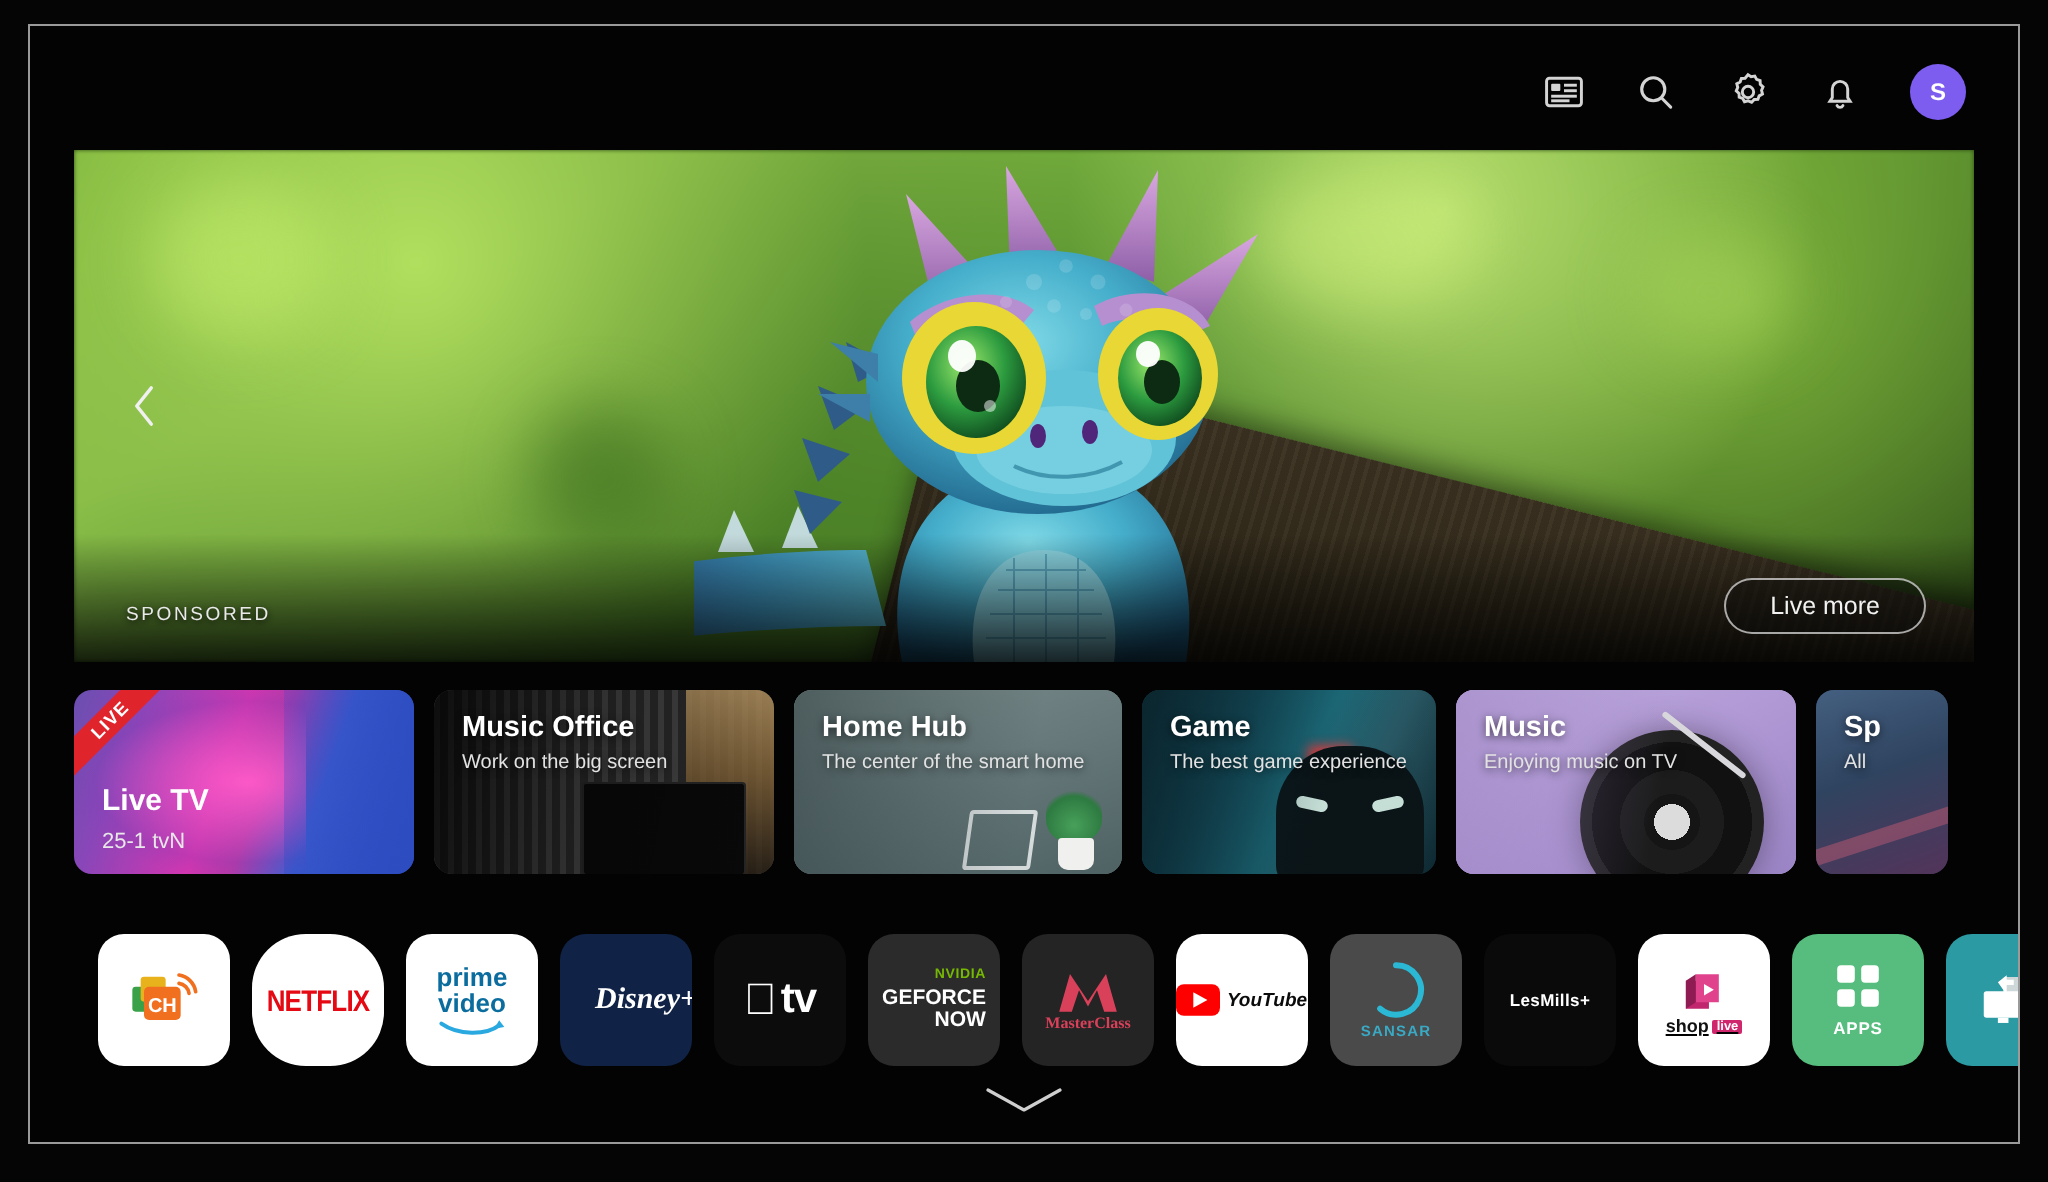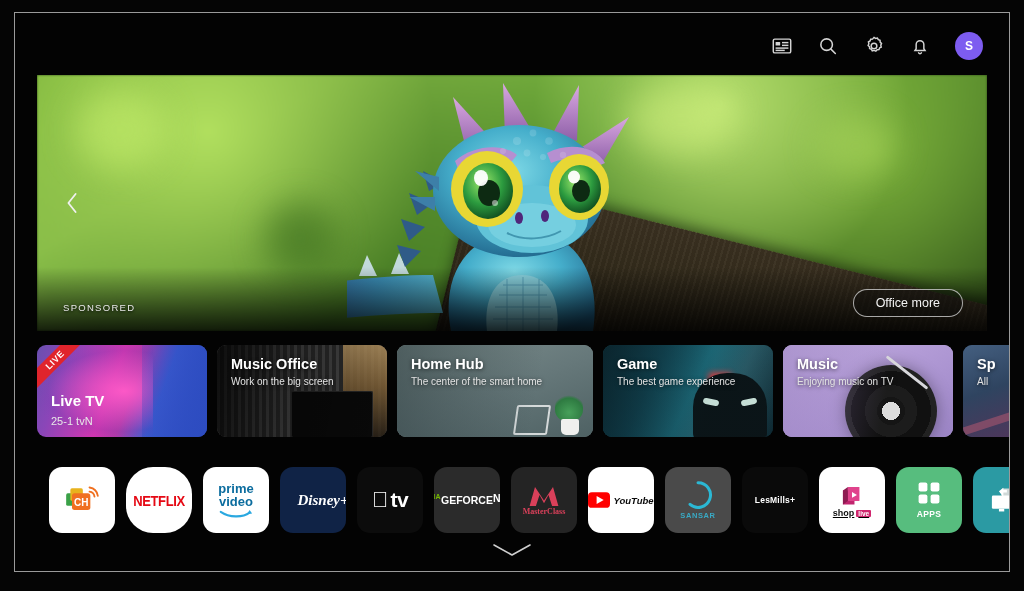--- a/index.html
+++ b/index.html
@@ -181,42 +181,42 @@
     position:absolute; right: 14px; bottom: 0px; width: 82px; height: 46px;
     background: #0a0a0a; border: 1px solid #2a2a2a; border-bottom:none;
     border-radius: 2px;
   }
   #office-shade {
     position:absolute; inset:0;
     background: linear-gradient(100deg, rgba(0,0,0,.82) 0%, rgba(0,0,0,.35) 45%, rgba(0,0,0,.1) 100%);
   }
 
   
-  #card-hub { width: 196px; background:#6d7f80; }
+  #card-hub { width: 164px; background:#6d7f80; }
   #hub-art { position:absolute; inset:0;
     background: linear-gradient(160deg, #7c8d8c 0%, #66787a 50%, #4e6163 100%);
   }
   .hub-chair {
     position:absolute; right: 44px; bottom: 2px; width: 34px; height: 30px;
     border: 2px solid rgba(255,255,255,.75); border-radius: 2px;
     transform: skewX(-8deg);
   }
   .hub-plant-pot {
     position:absolute; right: 14px; bottom: 2px; width: 18px; height: 16px;
     background: #f0f0ee; border-radius: 2px 2px 5px 5px;
   }
   .hub-plant-leaf {
     position:absolute; right: 10px; bottom: 16px; width: 28px; height: 28px;
     background: radial-gradient(circle at 50% 70%, #47a05a 0%, #2e7a41 60%, rgba(0,0,0,0) 72%);
     border-radius: 50% 50% 40% 40%;
   }
   #hub-shade { position:absolute; inset:0; background: linear-gradient(100deg, rgba(40,55,58,.55), rgba(40,55,58,0) 70%); }
 
   
-  #card-game { width: 170px; background:#0e2b33; }
+  #card-game { width: 147px; background:#0e2b33; }
   #game-art { position:absolute; inset:0;
     background: linear-gradient(115deg, #123b46 0%, #15505f 30%, #1d6b7a 52%, #2a5a66 72%, #0d2730 100%);
   }
   #game-glow { position:absolute; right: 42px; top: 28px; width: 22px; height: 58px;
     background: linear-gradient(180deg, #ff3a3a, #b01020); filter: blur(3px); opacity:.95; }
   #game-chair {
     position:absolute; right: 6px; bottom: -6px; width: 74px; height: 70px;
     background: #0b1417; border-radius: 34px 34px 10px 10px;
   }
   .game-eye {
@@ -237,21 +237,21 @@
       #111 26px 40px, #222 40px 46px);
     box-shadow: 0 0 16px rgba(0,0,0,.35);
   }
   #tonearm {
     position:absolute; right: 20px; top: 26px; width: 52px; height: 3px;
     background: #d8d8dc; transform: rotate(38deg); border-radius: 2px;
   }
   #music-shade { position:absolute; inset:0; background: linear-gradient(100deg, rgba(150,125,190,.5), rgba(150,125,190,0) 60%); }
 
   
-  #card-sports { width: 80px; background:#2a3c55; }
+  #card-sports { width: 66px; background:#2a3c55; }
   #sports-art { position:absolute; inset:0;
     background: linear-gradient(160deg, #445f80 0%, #2f4460 45%, #53345a 100%);
   }
   #sports-art::after {
     content:''; position:absolute; left:-20%; bottom: 18%; width: 160%; height: 8px;
     background: #8f4f6a; transform: rotate(-18deg); opacity:.8;
   }
 
   
   #apps-row {
@@ -444,21 +444,21 @@
         <div id="hero-fade"></div>
 
         <div id="hero-left-arrow">
           <svg viewBox="0 0 20 28" fill="none" stroke="#f0f0f0" stroke-width="2" stroke-linecap="round" stroke-linejoin="round">
             <polyline points="14,4 6,14 14,24"></polyline>
           </svg>
         </div>
 
         <div id="sponsored">SPONSORED</div>
 
-        <div id="watch-more">Office more</div>
+        <div id="watch-more">Live more</div>
       </div>
 
       <div id="cards-row">
 
         <div class="card" id="card-livetv">
           <div id="livetv-art"></div>
           <div id="live-ribbon">LIVE</div>
           <div id="livetv-title">Live TV</div>
           <div id="livetv-sub">25-1  tvN</div>
         </div>
@@ -546,21 +546,21 @@
         <div class="app" id="app-disney">
           <span style="font-family:'Liberation Serif',serif;font-size:15px;font-style:italic;font-weight:600;">Disney+</span>
         </div>
 
         <div class="app" id="app-appletv">
           <span style="font-size:22px;line-height:1;margin-right:2px;"></span>
           <span style="font-size:21px;font-weight:600;letter-spacing:-.5px;">tv</span>
         </div>
 
         <div class="app" id="app-geforce">
-          <div style="display:flex;flex-direction:row;align-items:flex-start;line-height:1.05;">
+          <div style="display:flex;flex-direction:column;align-items:flex-end;line-height:1.05;">
             <span style="font-size:7px;font-weight:700;color:#76b900;letter-spacing:.3px;">NVIDIA</span>
             <span style="font-size:10.5px;font-weight:700;margin-top:2px;">GEFORCE</span>
             <span style="font-size:10.5px;font-weight:700;">NOW</span>
           </div>
         </div>
 
         <div class="app" id="app-masterclass">
           <div style="display:flex;flex-direction:column;align-items:center;">
             <svg viewBox="0 0 40 26" width="36" height="24">
               <path d="M4 24 L10 3 L20 18 L30 3 L36 24 L29 24 L25 12 L20 21 L15 12 L11 24 Z" fill="#d9405a"></path>

